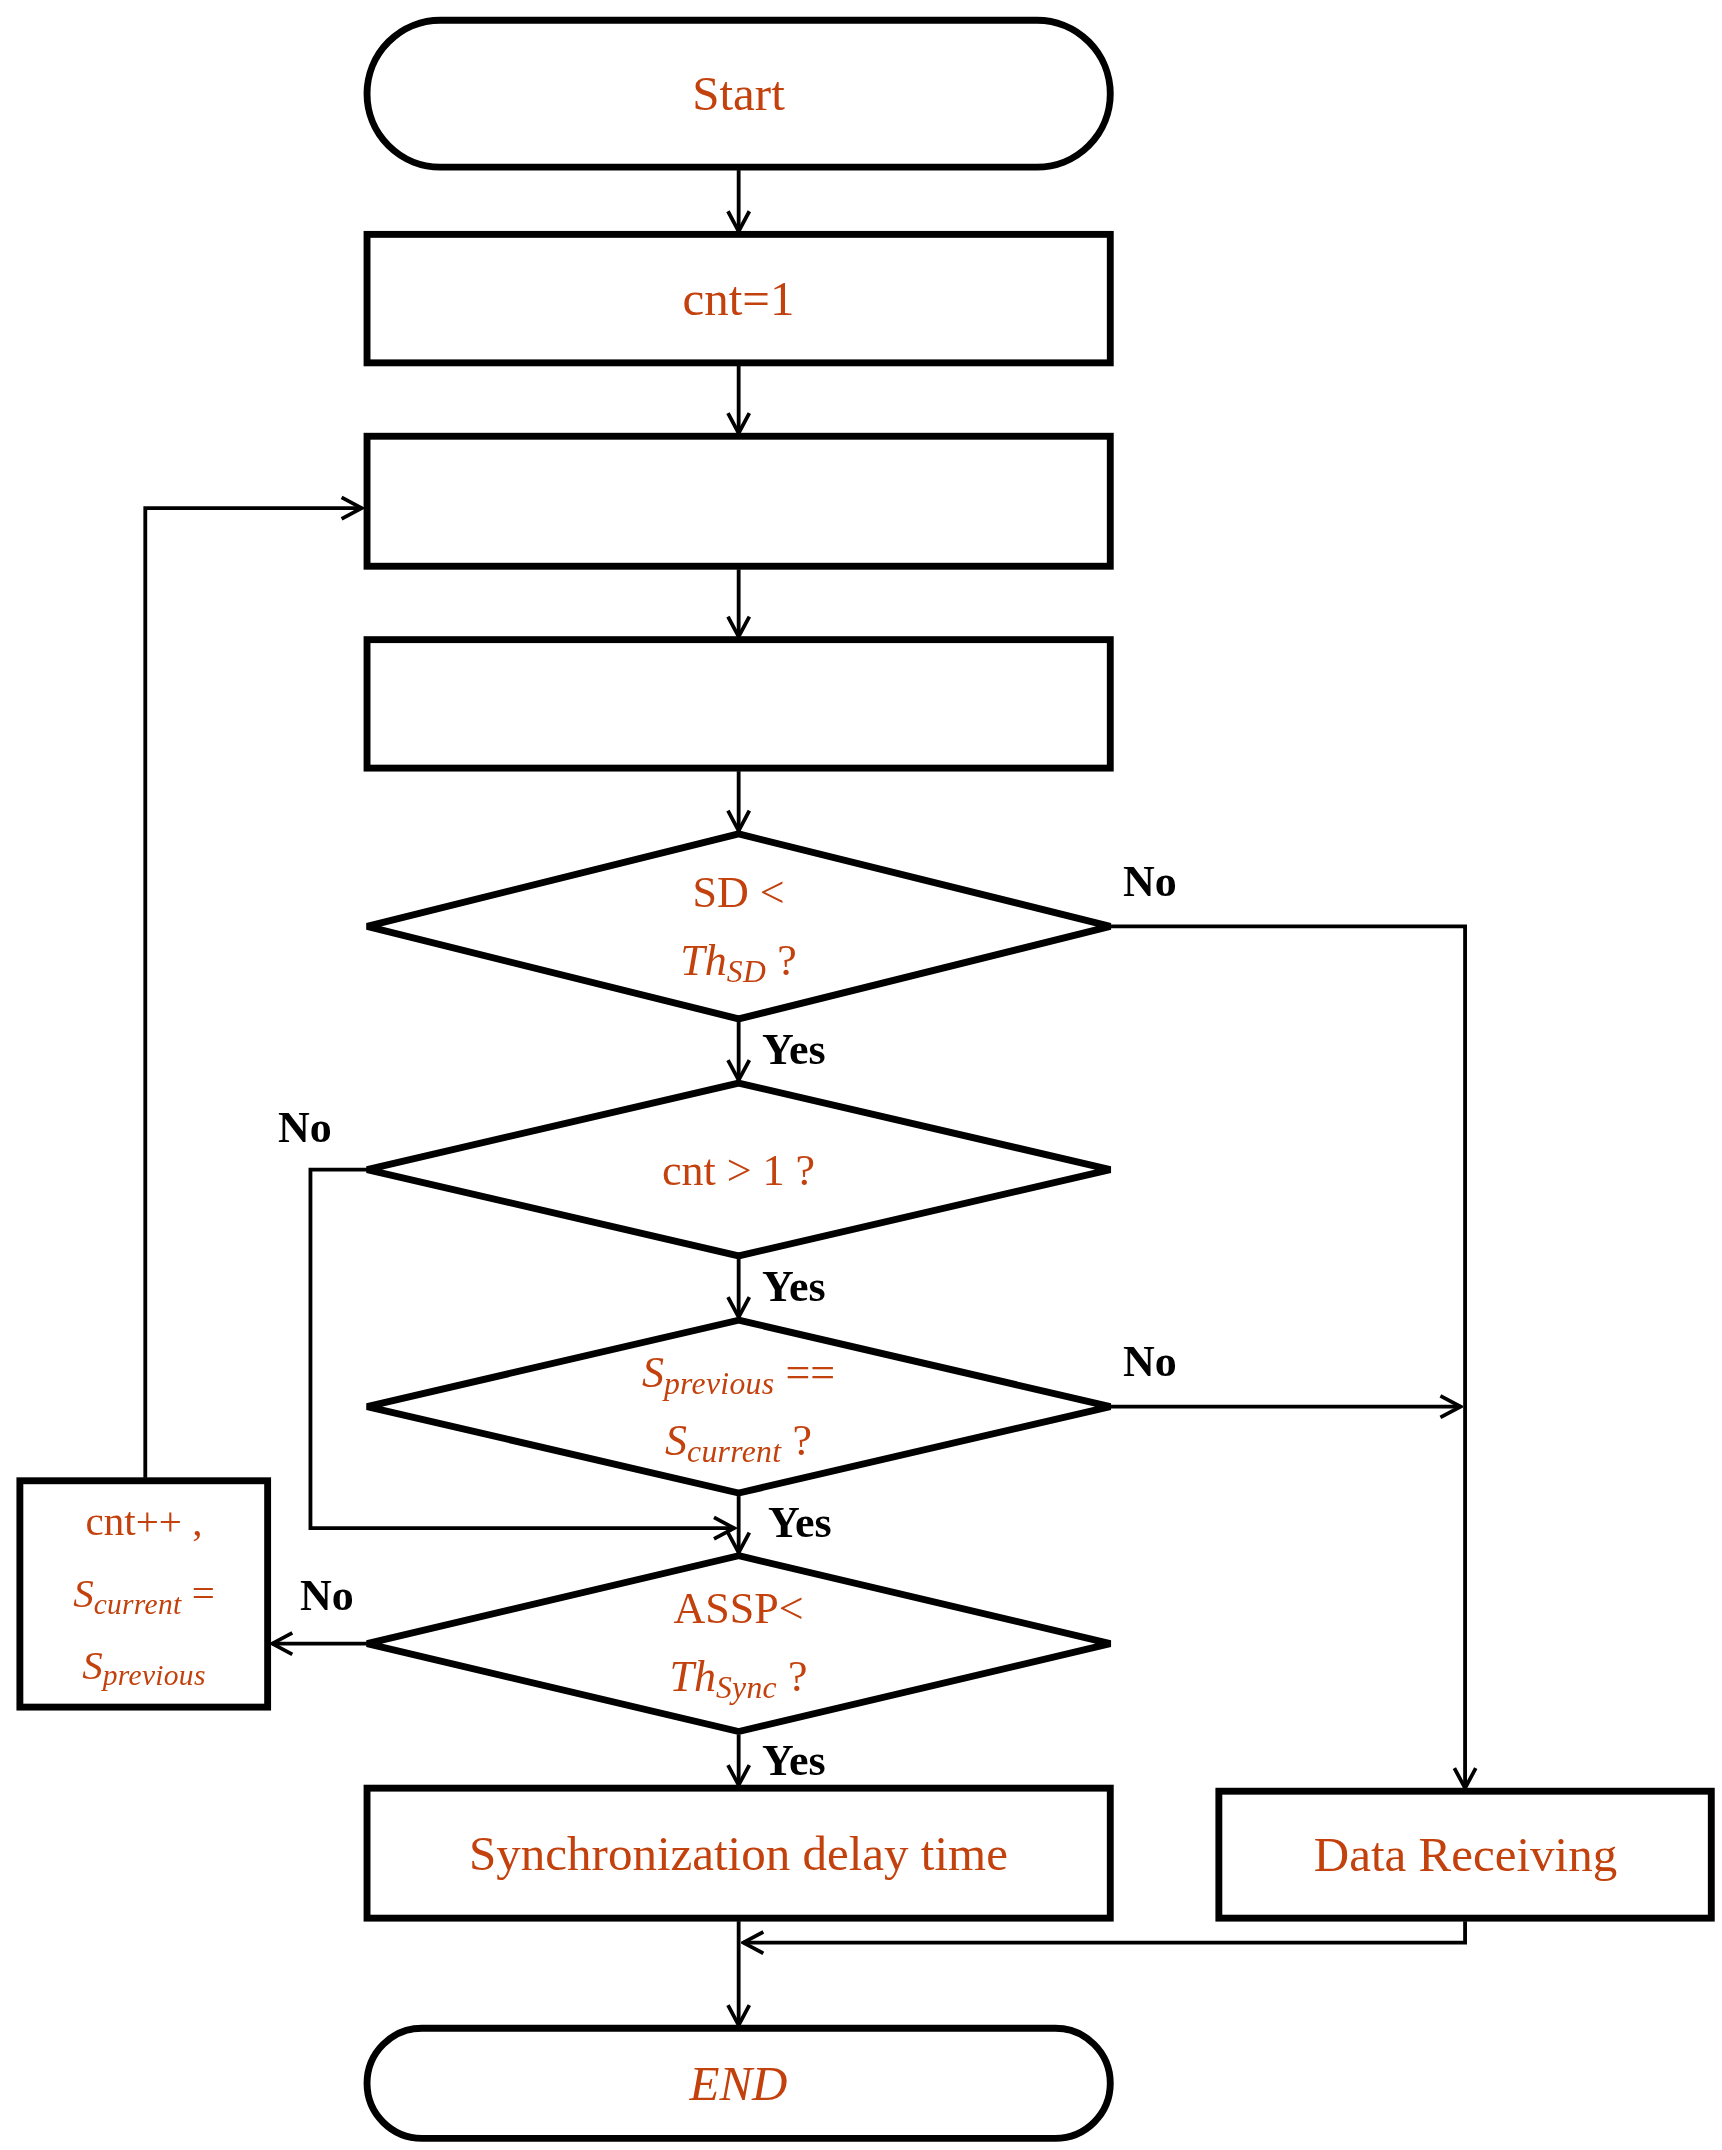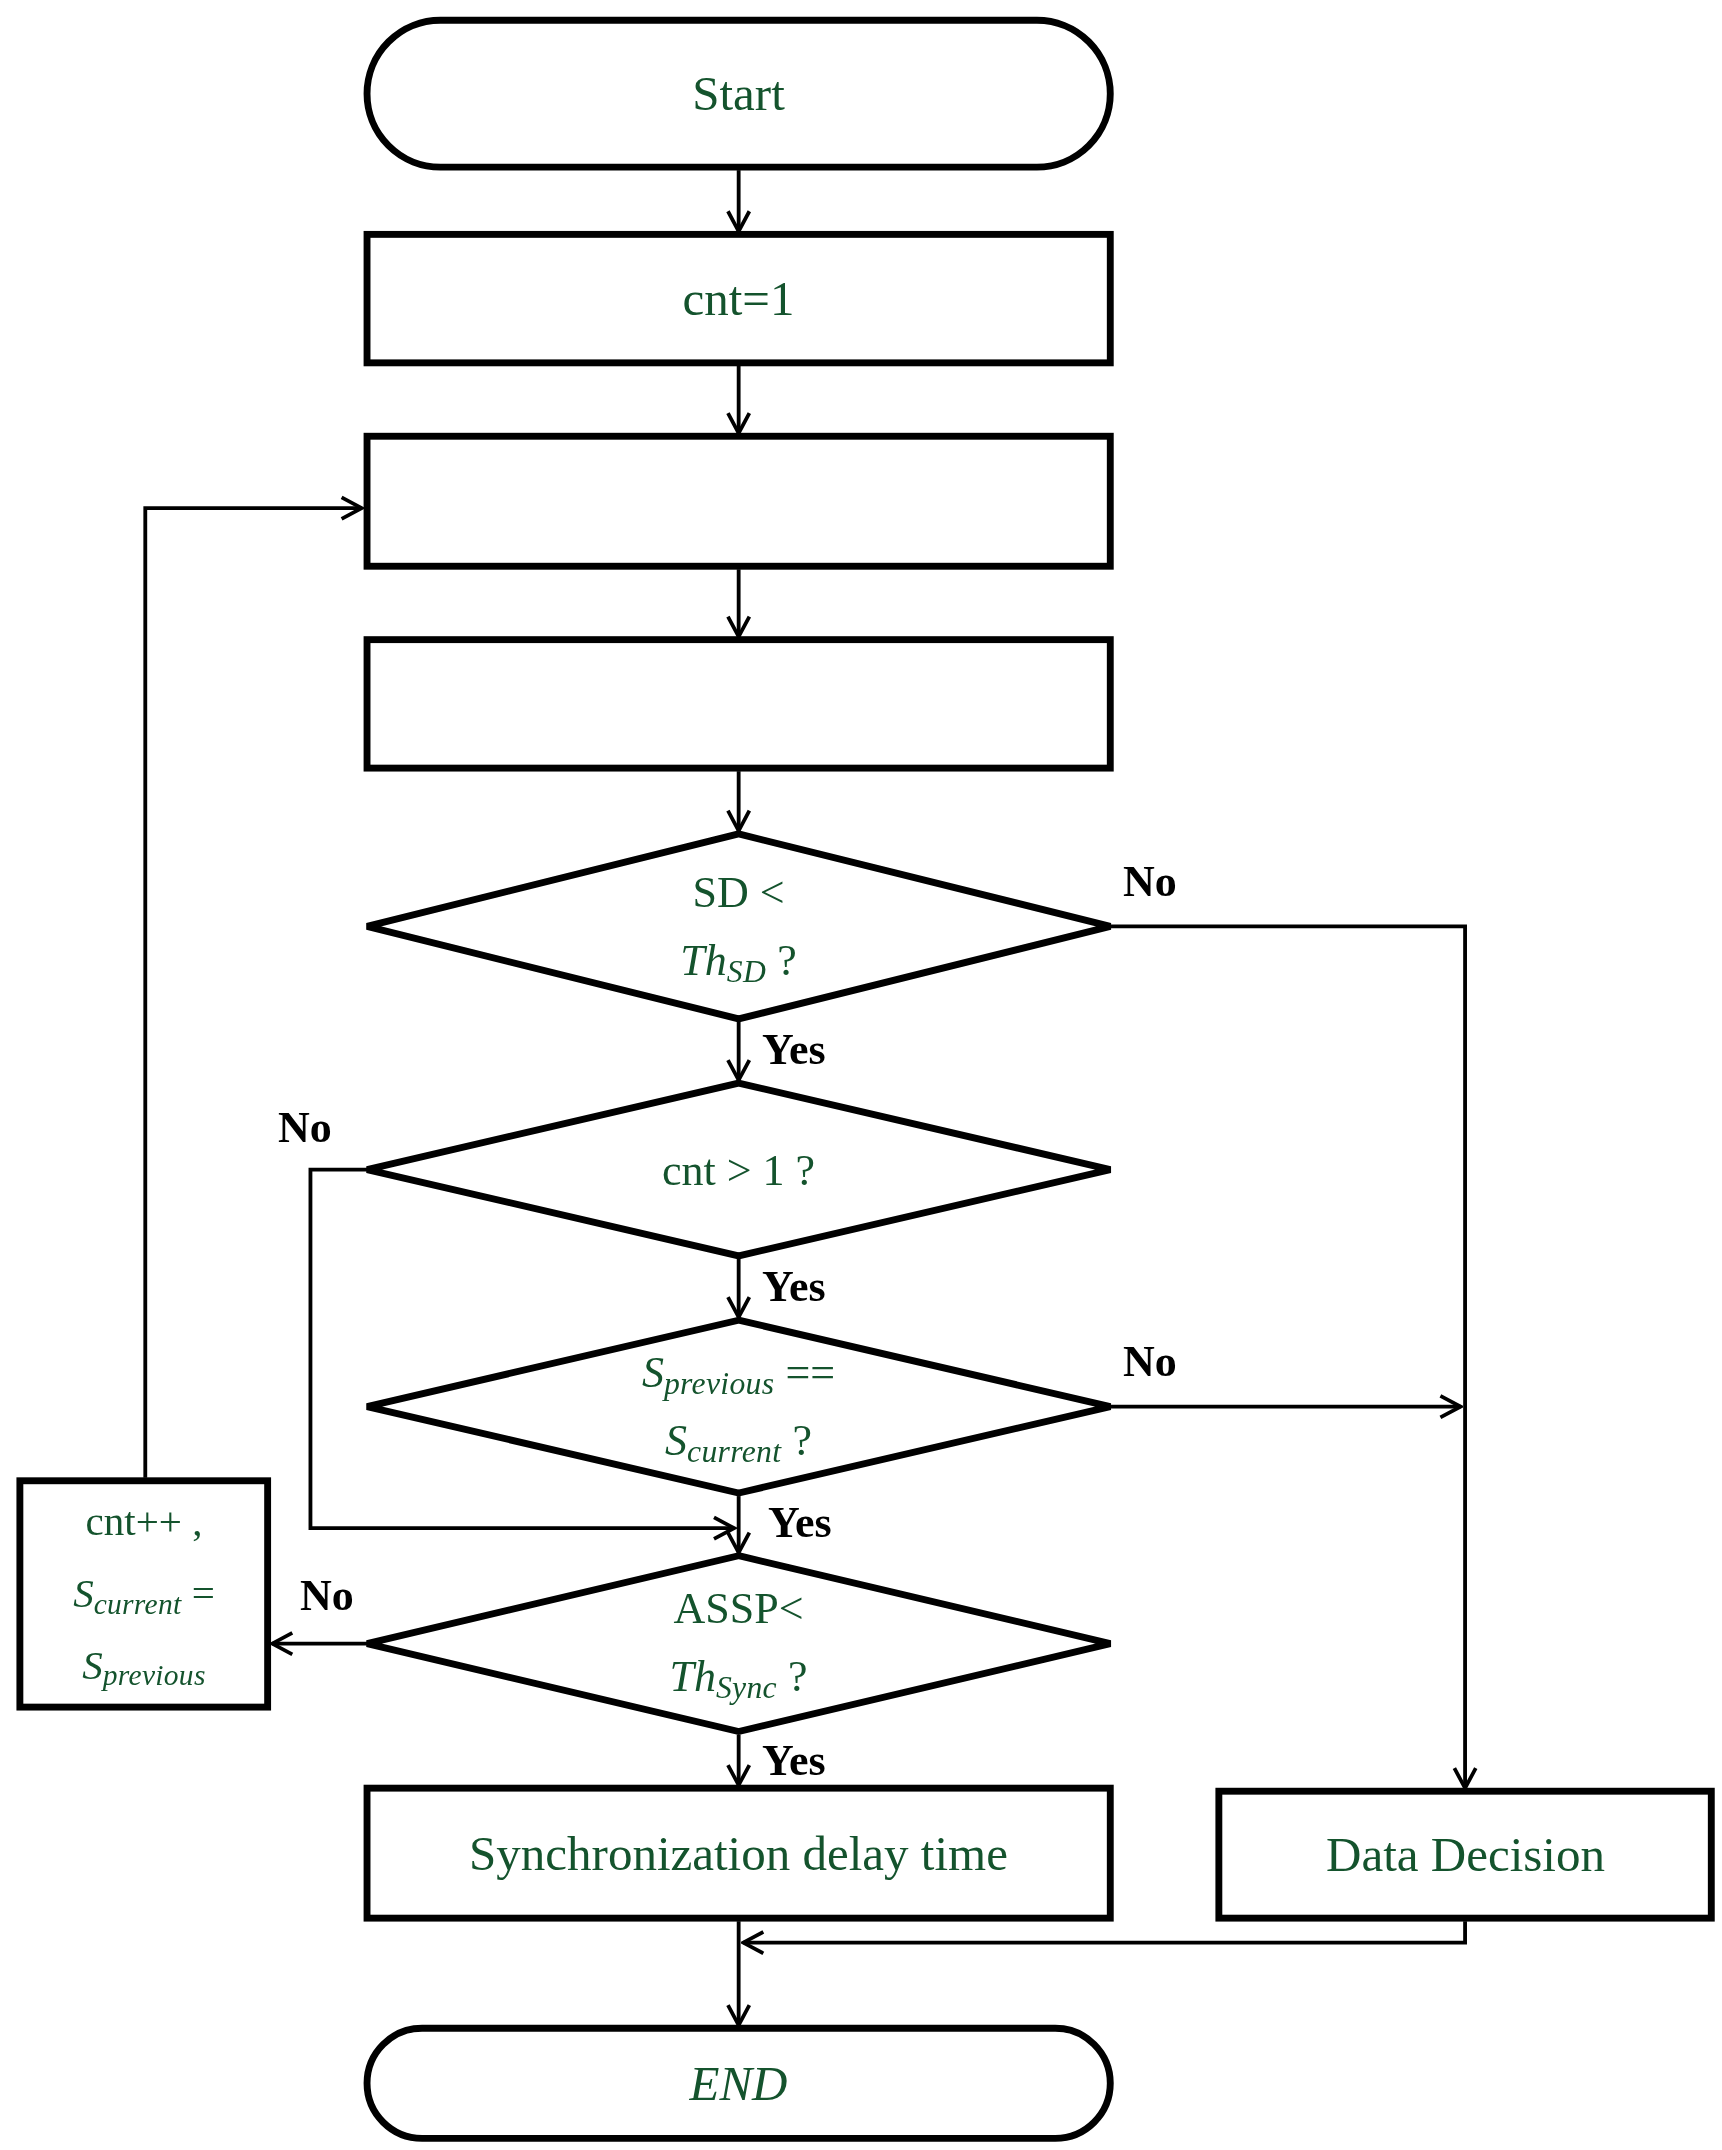--- a/index.html
+++ b/index.html
@@ -8,21 +8,21 @@
     width:1722px;height:2151px;
     background:#ffffff;
     font-family:"Liberation Serif","DejaVu Serif",serif;
     color:#000;
     overflow:hidden;
   }
   .stage svg{position:absolute;left:0;top:0;width:100%;height:100%;}
   .lbl{
     position:absolute;
     display:flex;align-items:center;justify-content:center;
-    text-align:center;color:#14532d;
+    text-align:center;color:#c2410c;
     font-family:"Liberation Serif","DejaVu Serif",serif;
   }
   .node-label{font-size:49px;}
   .dec-label{font-size:44px;flex-direction:column;line-height:1.55;}
   .multi-label{font-size:41px;flex-direction:column;line-height:1.75;}
   .edge-label{position:absolute;font-size:44px;line-height:1;white-space:nowrap;font-weight:bold;}
   .it{font-style:italic;}
   .sub{font-size:.72em;position:relative;top:.22em;letter-spacing:.01em;}
 </style>
 </head>
@@ -95,21 +95,21 @@
   </div>
 
   <div class="lbl multi-label" style="left:20px;top:1481px;width:248px;height:226px;justify-content:center;">
     <div><span>cnt++ ,</span></div>
     <div><span class="it">S</span><span class="it sub">current</span><span> =</span></div>
     <div><span class="it">S</span><span class="it sub">previous</span></div>
   </div>
 
   <div class="lbl node-label" style="left:367px;top:1788px;width:743px;height:130px;">Synchronization delay time</div>
 
-  <div class="lbl node-label" style="left:1219px;top:1791px;width:493px;height:127px;">Data Decision</div>
+  <div class="lbl node-label" style="left:1219px;top:1791px;width:493px;height:127px;">Data Receiving</div>
 
   <div class="lbl node-label" style="left:367px;top:2028px;width:743px;height:110px;font-style:italic;">END</div>
 
   <div class="edge-label" style="left:1123px;top:860px;">No</div>
   <div class="edge-label" style="left:762px;top:1028px;">Yes</div>
   <div class="edge-label" style="left:278px;top:1106px;">No</div>
   <div class="edge-label" style="left:762px;top:1265px;">Yes</div>
   <div class="edge-label" style="left:1123px;top:1340px;">No</div>
   <div class="edge-label" style="left:768px;top:1501px;">Yes</div>
   <div class="edge-label" style="left:300px;top:1574px;">No</div>

